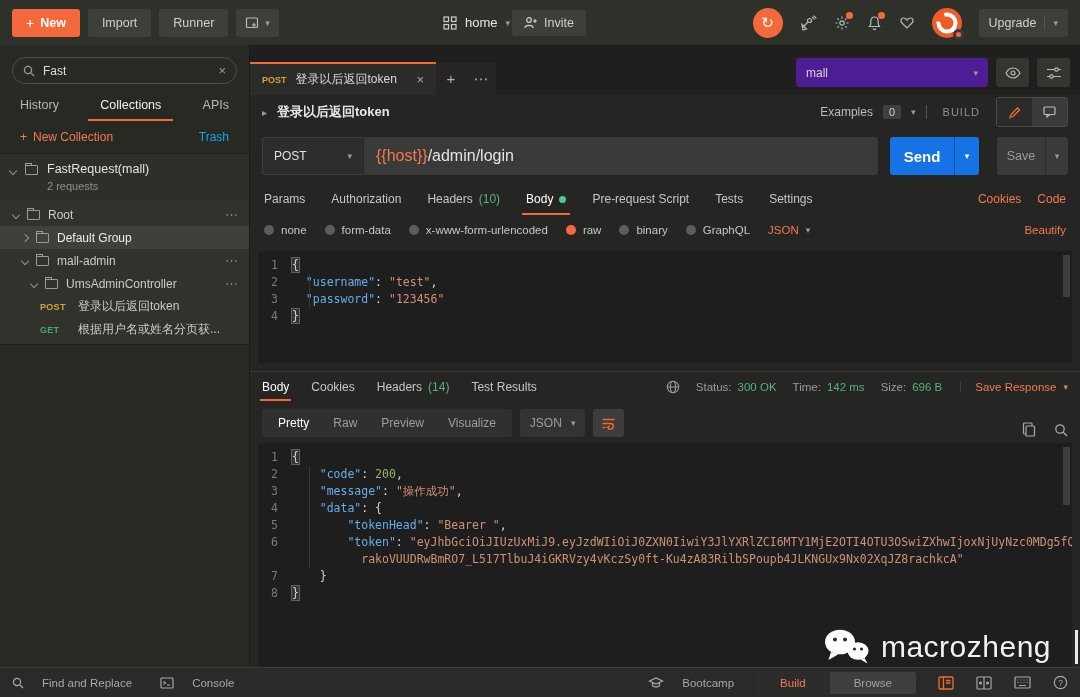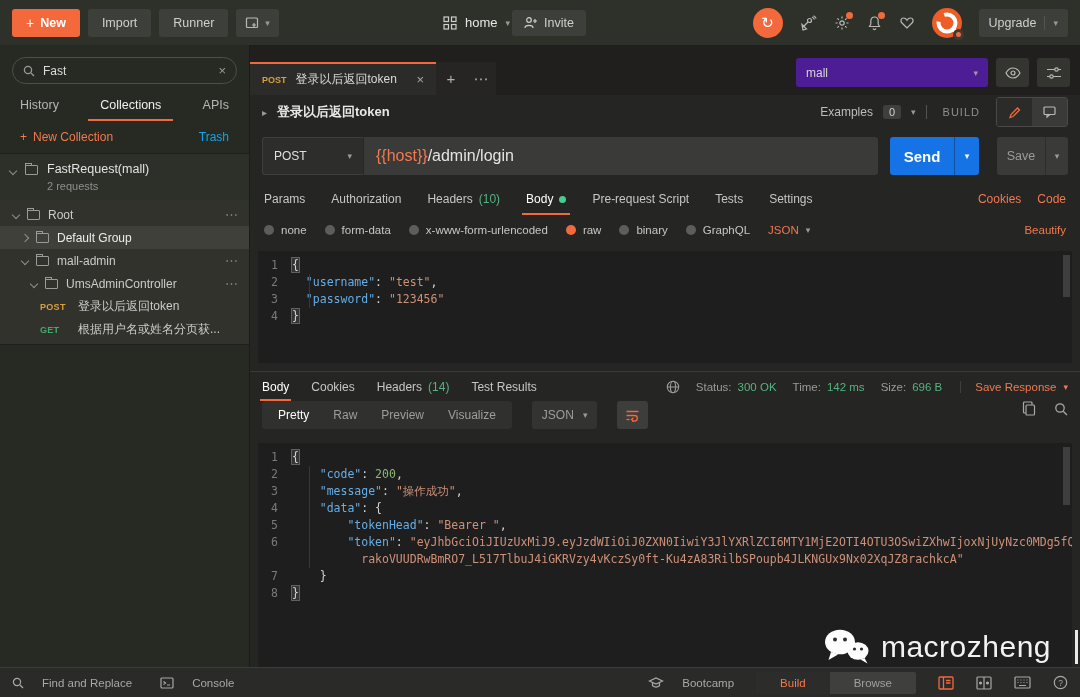--- a/index.html
+++ b/index.html
@@ -120,21 +120,21 @@
   
   .resp-header{height:30px;margin-top:8px;border-top:1px solid #3a3a38;display:flex;align-items:center;padding:0 12px;gap:22px;}
   .rtab2{position:relative;height:100%;display:flex;align-items:center;gap:6px;color:#c6c6c6;}
   .rtab2.active{color:#fff;}
   .rtab2.active::after{content:'';position:absolute;left:-2px;right:-2px;bottom:0;height:2px;background:#f4693b;}
   .resp-meta{margin-left:auto;display:flex;align-items:center;gap:6px;font-size:11.5px;color:#9a9a9a;}
   .green{color:#55b37f;}
   .mgap{margin-left:10px;}
   .save-resp{color:#f4794f;border-left:1px solid #3f3f3d;padding-left:14px;margin-left:12px;display:flex;gap:7px;align-items:center;}
   .save-resp .caret{color:#f4794f;}
-  .resp-toolbar{height:36px;display:flex;align-items:flex-start;padding:0 12px;gap:20px;}
+  .resp-toolbar{height:36px;display:flex;align-items:flex-end;padding:0 12px;gap:8px;}
   .views{background:#30302f;border-radius:3px;height:28px;display:flex;align-items:center;padding:0 4px;}
   .view{padding:0 12px;color:#9d9d9d;}
   .view.active{color:#fff;}
   .fmt-select{height:28px;background:#333332;border-radius:3px;color:#9d9d9d;padding:0 10px;display:flex;gap:9px;align-items:center;}
   .wrap-btn{height:28px;width:31px;background:#3d3d3b;border-radius:3px;display:flex;align-items:center;justify-content:center;}
   .toolbar-right{margin-left:auto;display:flex;gap:18px;align-items:center;}
 
   
   .watermark{position:absolute;right:2px;bottom:32px;display:flex;align-items:center;gap:10px;z-index:5;}
   .wm-text{font-size:30px;color:#f2f2f2;letter-spacing:.5px;}

